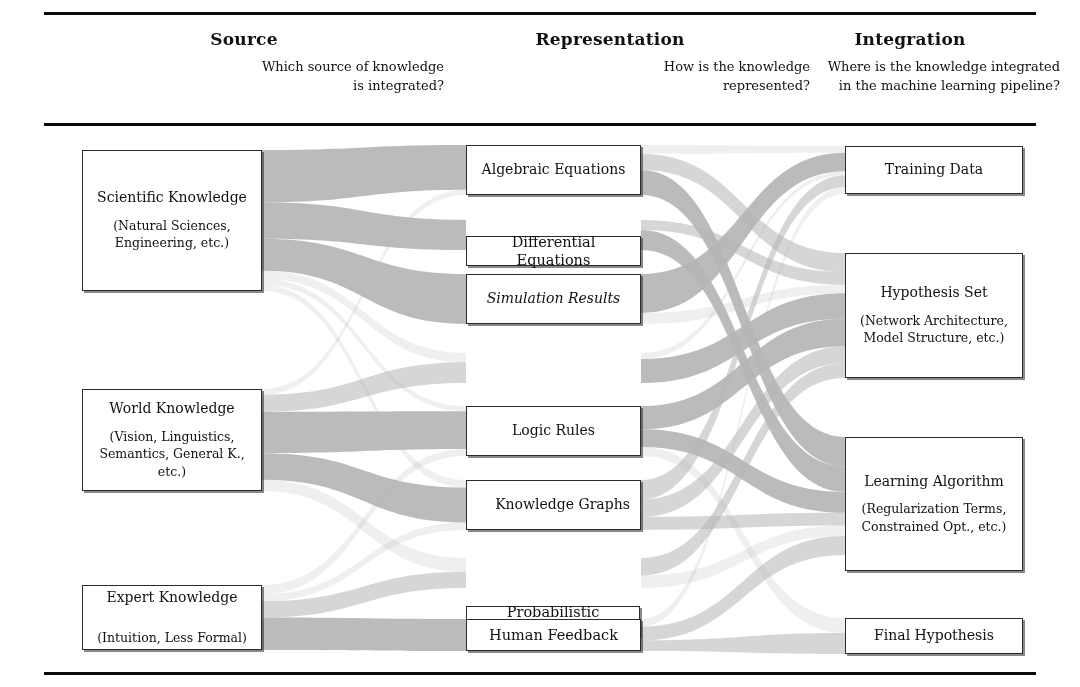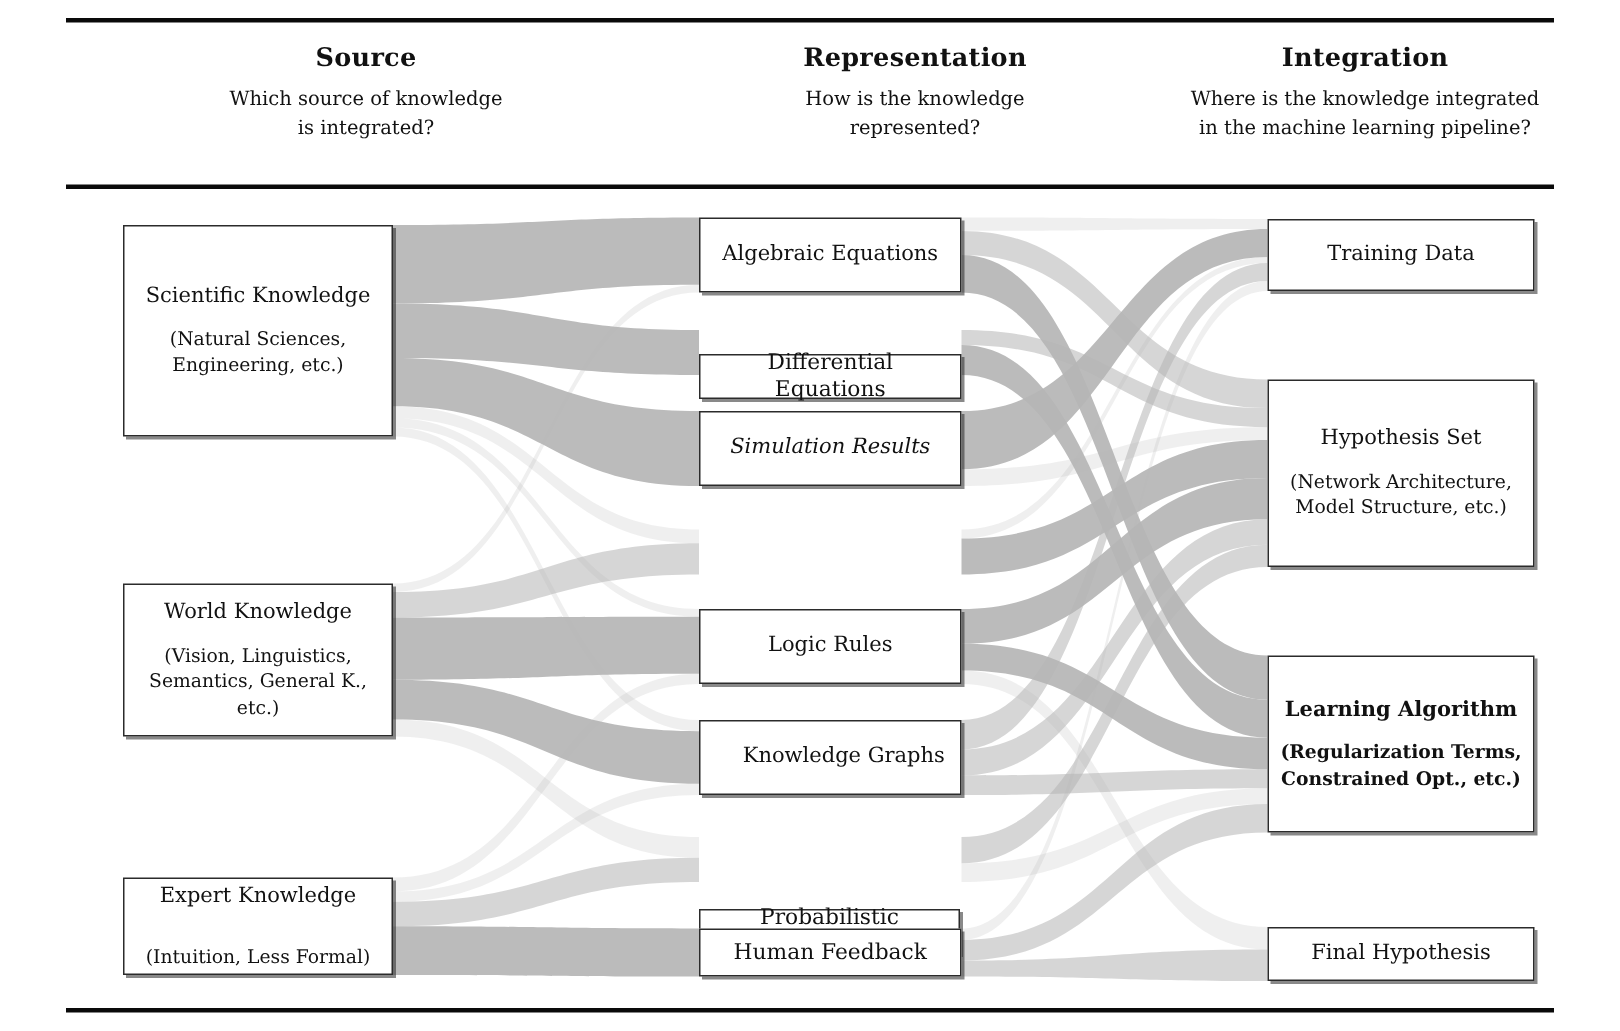--- a/index.html
+++ b/index.html
@@ -40,20 +40,21 @@
     font-weight: bold;
     font-size: 17px;
     letter-spacing: 0.2px;
     margin: 0 0 9px 0;
     line-height: 1.1;
   }
   .col-header .subtitle {
     font-size: 13px;
     line-height: 1.45;
     margin: 0;
+    text-align: right;
   }
   #hdr-source        { left: 44px;  top: 30px; width: 400px; }
   #hdr-representation{ left: 410px; top: 30px; width: 400px; }
   #hdr-integration   { left: 760px; top: 30px; width: 300px; }
 
   
   #flows {
     position: absolute;
     left: 0; top: 0;
     width: 1080px;
@@ -211,21 +212,21 @@
   </div>
 
   <div class="node" style="left:845px; top:253px; width:178px; height:125px;">
     <div class="label">Hypothesis Set</div>
     <div class="sub">
       <span>(Network Architecture,</span><br>
       <span>Model Structure, etc.)</span>
     </div>
   </div>
 
-  <div class="node" style="left:845px; top:437px; width:178px; height:118px;font-weight:bold;">
+  <div class="node" style="left:845px; top:437px; width:178px; height:134px;">
     <div class="label">Learning Algorithm</div>
     <div class="sub">
       <span>(Regularization Terms,</span><br>
       <span>Constrained Opt., etc.)</span>
     </div>
   </div>
 
   <div class="node" style="left:845px; top:618px; width:178px; height:36px;">
     <div class="label">Final Hypothesis</div>
   </div>

